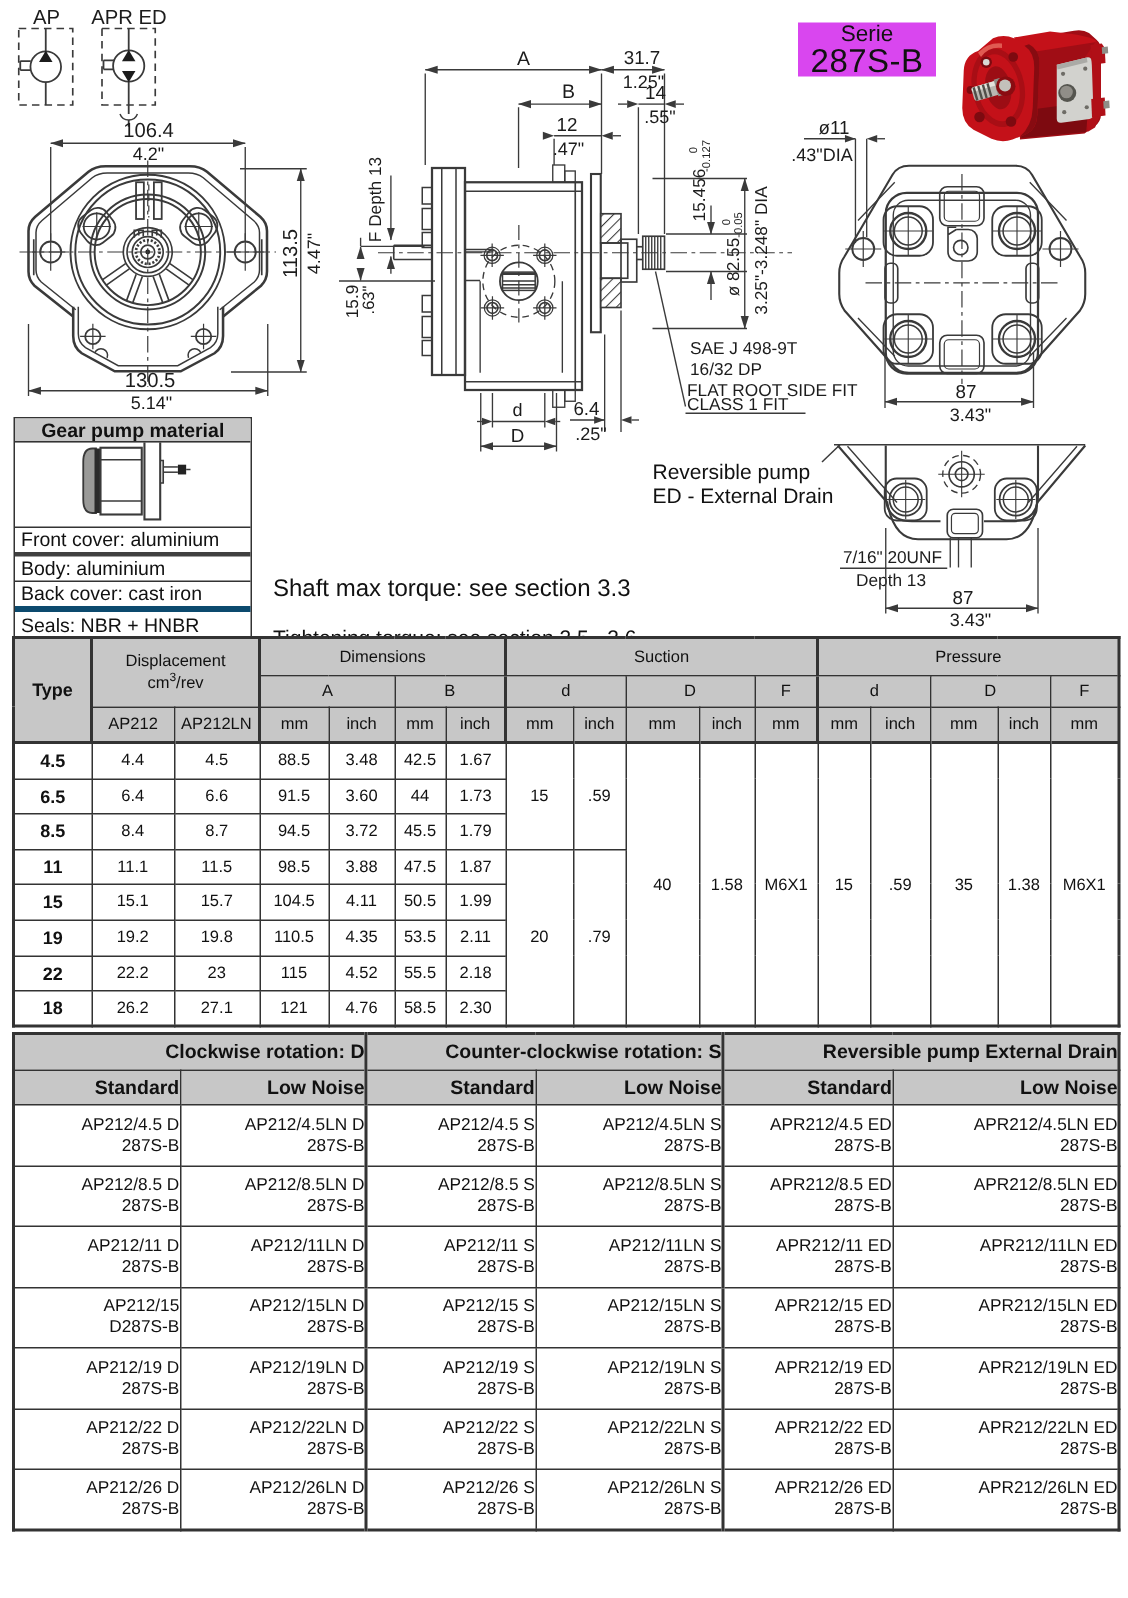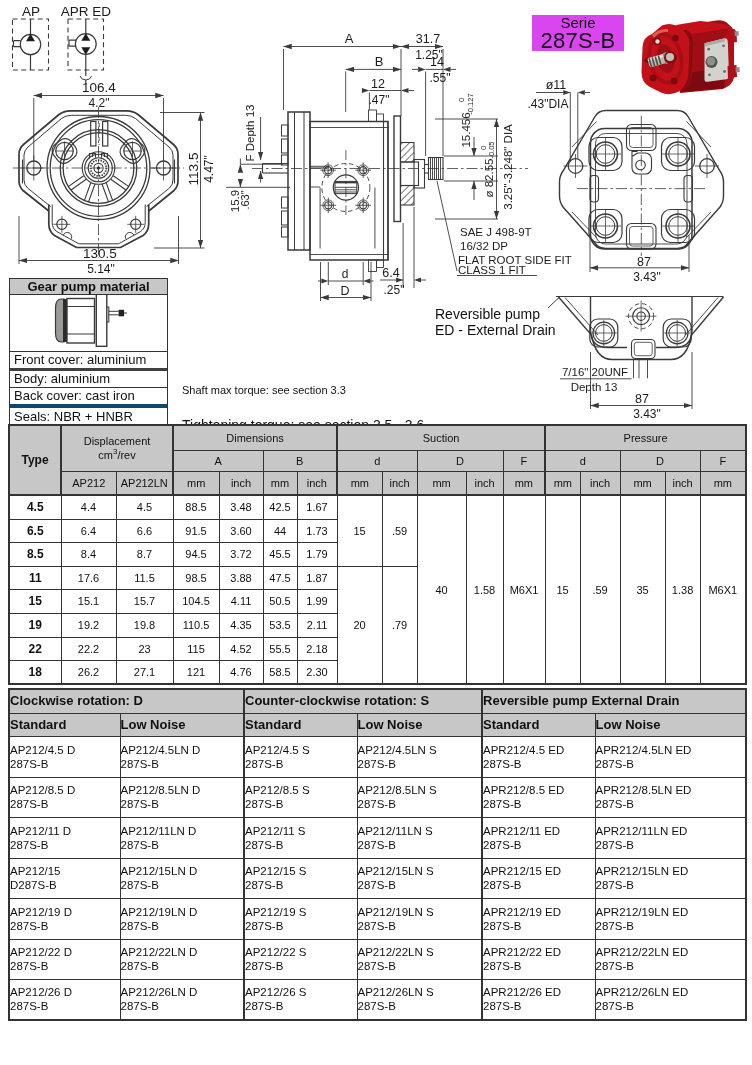--- a/index.html
+++ b/index.html
@@ -8,21 +8,21 @@
 #topsvg{position:absolute;left:0;top:0;}
 table{border-collapse:collapse;table-layout:fixed;}
 .dims{position:absolute;left:8px;top:424px;width:737px;border:2px solid #333;}
 .dims td,.dims th{border:1px solid #333;padding:0;text-align:center;vertical-align:middle;
   font-size:11px;font-weight:normal;overflow:hidden;}
 .dims .hd{background:#c7c7c7;}
 .dims .b{font-weight:bold;font-size:12px;}
 .dims .r3 td{border-bottom-width:2px;}
 .models tr:nth-child(2) td{border-bottom-width:1.5px;}
 .models{position:absolute;left:8px;top:688px;width:737px;border:2px solid #333;}
-.models td,.models th{border:1px solid #333;padding:0;text-align:left;vertical-align:middle;
+.models td,.models th{border:1px solid #333;padding:0;text-align:right;vertical-align:middle;
   font-size:11.5px;font-weight:normal;line-height:14px;overflow:hidden;}
 .models .hd{background:#c7c7c7;font-weight:bold;font-size:13px;}
 .abs{position:absolute;}
 </style>
 </head>
 <body>
 <div id="page">
 
 <svg id="topsvg" width="752" height="424" viewBox="0 0 752 424">
 <defs>
@@ -510,21 +510,21 @@
 <div style="background:#c7c7c7;border-bottom:1px solid #333;height:15px;font-size:13px;font-weight:bold;text-align:center;line-height:15px;">Gear pump material</div>
 
 <div style="height:56px;"></div>
 
 <div style="border-top:1px solid #333;height:16px;font-size:13px;line-height:16px;padding-left:4px;">Front cover: aluminium</div>
 <div style="border-top:3px solid #404040;height:16px;font-size:13px;line-height:16px;padding-left:4px;">Body: aluminium</div>
 <div style="border-top:1px solid #333;height:16px;font-size:13px;line-height:16px;padding-left:4px;">Back cover: cast iron</div>
 <div style="border-top:4px solid #0c4a6e;height:16px;font-size:13px;line-height:17px;padding-left:4px;">Seals: NBR + HNBR</div>
 </div>
 
-<div class="abs" style="left:182px;top:384px;font-size:11px;">Shaft max torque: see section 3.3</div>
+<div class="abs" style="left:182px;top:384px;font-size:16px;">Shaft max torque: see section 3.3</div>
 <div class="abs" style="left:182px;top:401px;font-size:14px;margin-top:16px;">Tightening torque: see section 3.5 - 3.6</div>
 
 <div class="abs" style="left:532px;top:15px;width:92px;height:36px;background:#d946ef;text-align:center;">
 <div style="font-size:15px;line-height:16px;margin-top:0px;">Serie</div>
 <div style="font-size:22px;line-height:20px;letter-spacing:0.3px;">287S-B</div>
 </div>
 
 <div class="abs" style="left:435px;top:306px;font-size:14px;line-height:16px;">Reversible pump<br>ED - External Drain</div>
 
 <table class="dims">
@@ -615,21 +615,21 @@
           <td class="b">8.5</td>
           <td>8.4</td>
           <td>8.7</td>
           <td>94.5</td>
           <td>3.72</td>
           <td>45.5</td>
           <td>1.79</td>
         </tr>
 <tr style="height:23px">
           <td class="b">11</td>
-          <td>17.6</td>
+          <td>11.1</td>
           <td>11.5</td>
           <td>98.5</td>
           <td>3.88</td>
           <td>47.5</td>
           <td>1.87</td>
  <td rowspan="5">20</td>
           <td rowspan="5">.79</td>
         </tr>
 <tr style="height:24px">
           <td class="b">15</td>

